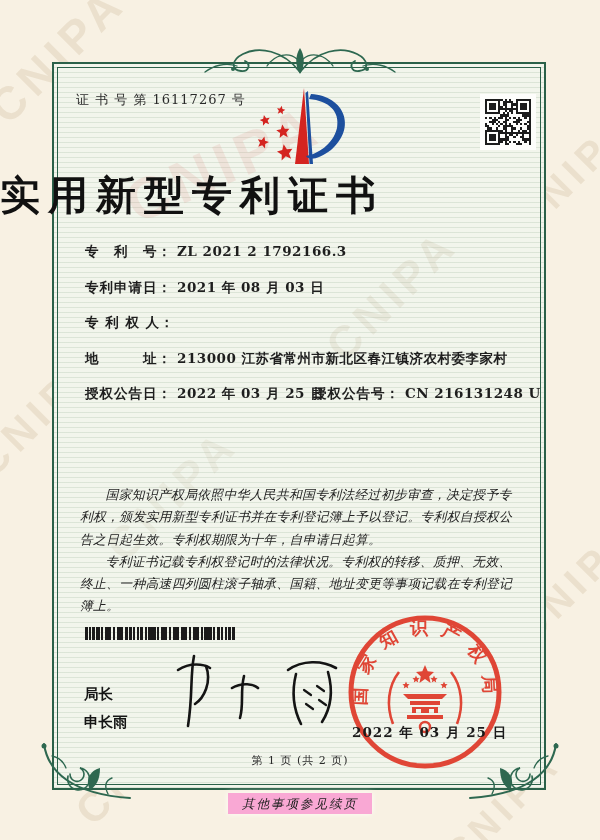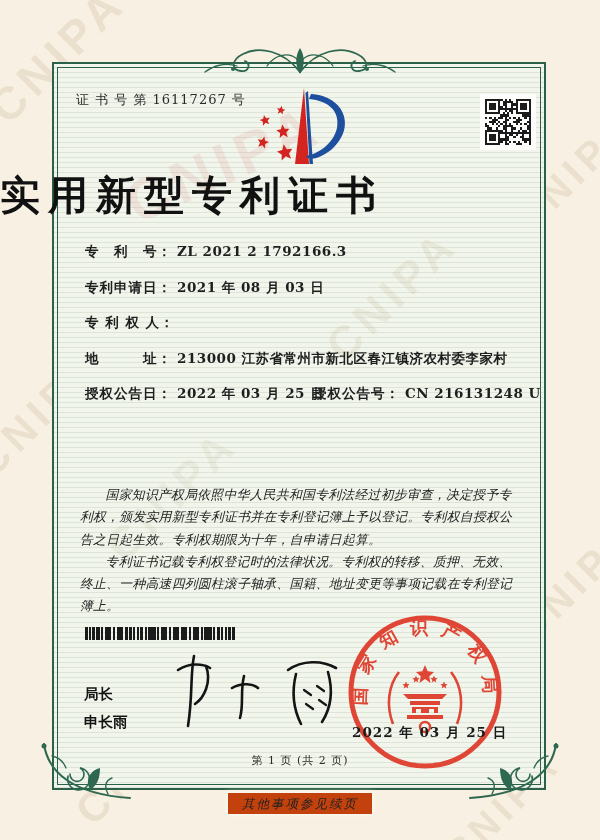--- a/index.html
+++ b/index.html
@@ -65,21 +65,21 @@
       repeating-linear-gradient(90deg,#1b1b1b 0 2px,transparent 2px 4px),
       repeating-linear-gradient(90deg,#1b1b1b 0 1px,transparent 1px 7px),
       repeating-linear-gradient(90deg,#1b1b1b 0 3px,transparent 3px 11px);
   }
   .director{position:absolute; z-index:3; left:84px; top:680px; font-size:14.5px; font-weight:600; line-height:28px; color:#151515;}
   .signature{position:absolute; z-index:3; left:160px; top:642px;}
   .seal{position:absolute; z-index:3; left:343px; top:610px;}
   .seal-date{position:absolute; z-index:4; left:352px; top:724px; font-size:13.5px; font-weight:600; letter-spacing:1px; color:#1a1a1a;}
   .page-number{position:absolute; z-index:3; left:0; top:753px; width:100%; text-align:center; font-size:11px; color:#2a2a2a; letter-spacing:1px;}
   .continuation{position:absolute; z-index:3; left:0; top:793px; width:100%; text-align:center;}
-  .continuation span{background:#c2410c; padding:3px 14px; font-size:12.5px; font-style:italic; letter-spacing:2px; color:#222; box-shadow:0 0 6px rgba(255,255,250,0.9);}
+  .continuation span{background:#f9a8d4; padding:3px 14px; font-size:12.5px; font-style:italic; letter-spacing:2px; color:#222; box-shadow:0 0 6px rgba(255,255,250,0.9);}
 </style>
 </head>
 <body>
 
 <div class="page">
 
   <span class="wm w1">CNIPA</span>
   <span class="wm w2">CNIPA</span>
   <span class="wm w3">CNIPA</span>
   <span class="wm w4">CNIPA</span>

